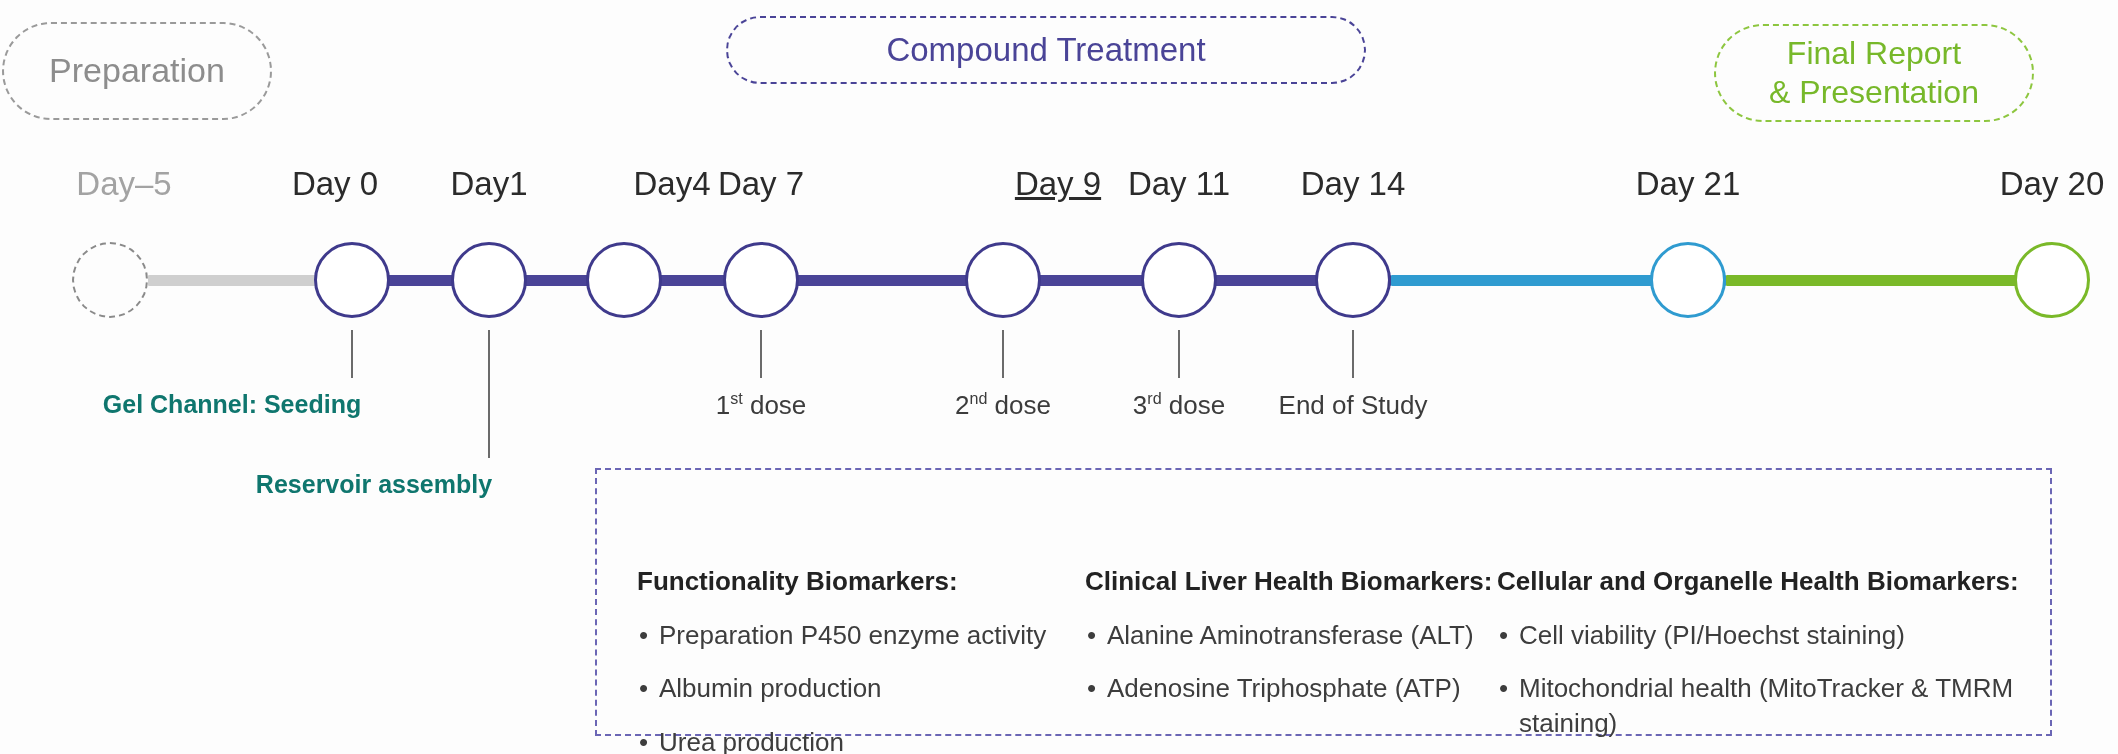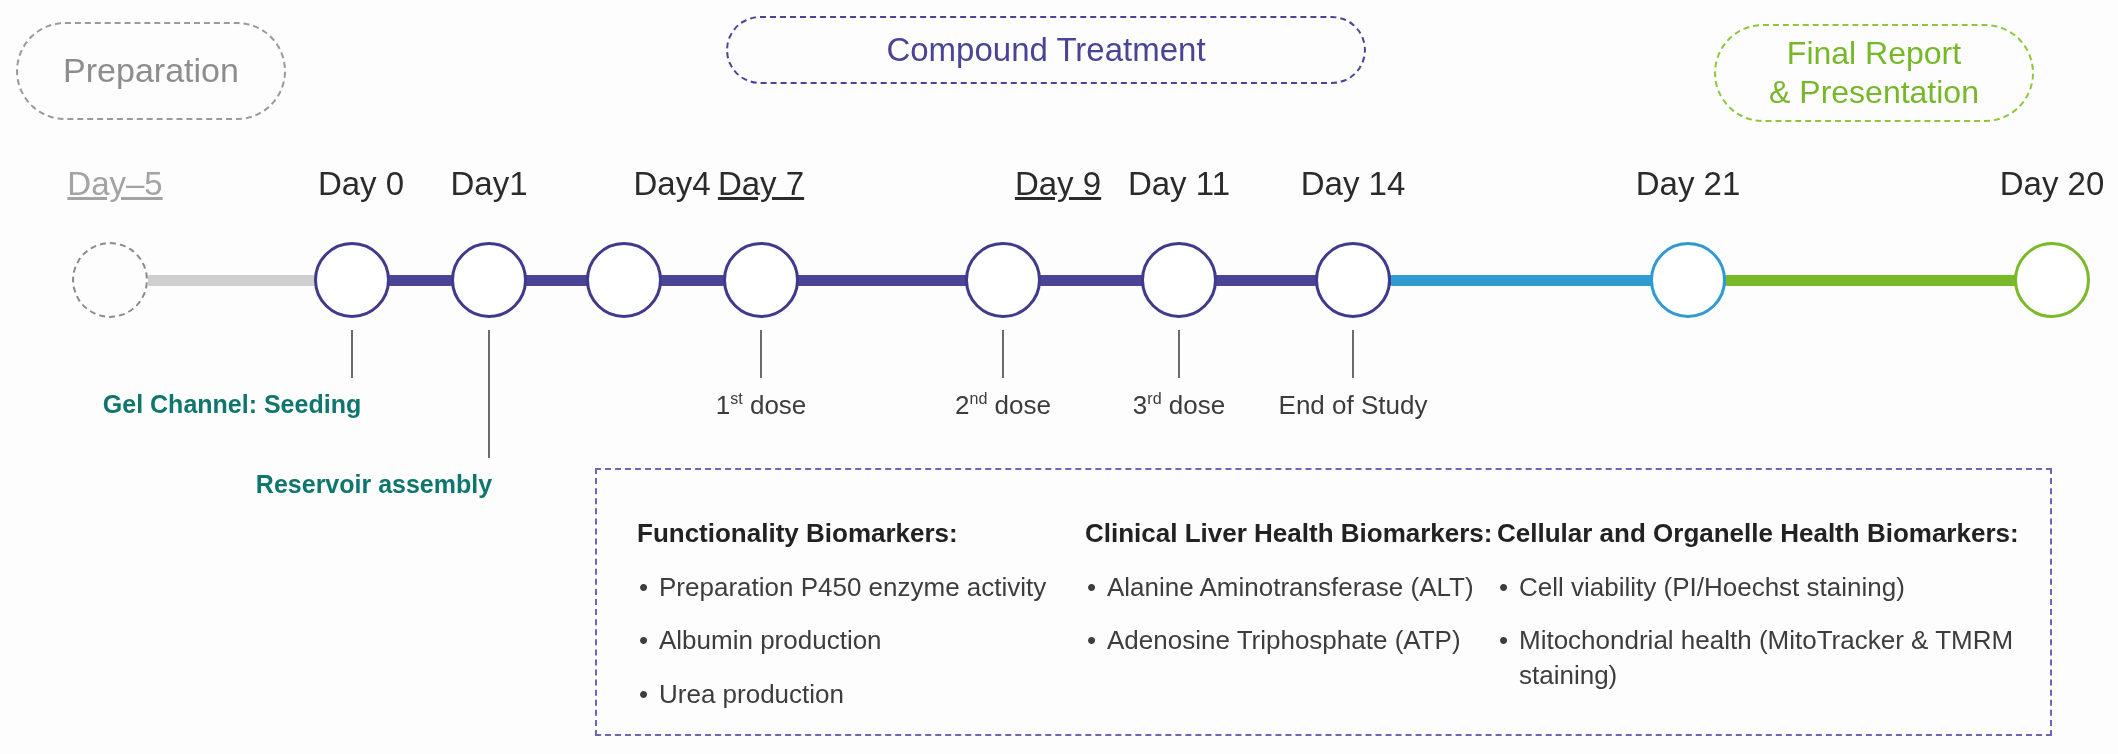--- a/index.html
+++ b/index.html
@@ -25,21 +25,21 @@
     display: flex;
     align-items: center;
     justify-content: center;
     text-align: center;
     box-sizing: border-box;
     line-height: 1.22;
     white-space: pre-line;
   }
 
   .phase-prep {
-    left: 16px;
+    left: 2px;
     top: 22px;
     width: 270px;
     height: 98px;
     border: 2.5px dashed #9a9a9a;
     border-radius: 49px;
     color: #8d8d8d;
     font-size: 34px;
   }
 
   .phase-compound {
@@ -159,20 +159,21 @@
   .bm-col-0 { left: 40px;  width: 430px; }
   .bm-col-1 { left: 488px; width: 410px; }
   .bm-col-2 { left: 900px; width: 530px; }
 
   .bm-heading {
     font-size: 26px;
     font-weight: bold;
     color: #222222;
     margin-bottom: 21px;
     white-space: nowrap;
+    margin-top: 48px;
   }
   .bm-item {
     font-size: 26px;
     color: #3d3d3d;
     margin-bottom: 19px;
     padding-left: 22px;
     position: relative;
     line-height: 1.32;
   }
   .bm-item::before {
@@ -198,29 +199,29 @@
     <span>Final Report
 &amp; Presentation</span>
   </div>
 
   <div id="timeline-layer">
       <div class="rail" style="left: 148px; width: 170px; top: 274.5px; background: rgb(207, 207, 207);"></div>
       <div class="rail" style="left: 318px; width: 1073px; top: 274.5px; background: rgb(74, 68, 151);"></div>
       <div class="rail" style="left: 1391px; width: 335px; top: 274.5px; background: rgb(47, 155, 208);"></div>
       <div class="rail" style="left: 1726px; width: 326px; top: 274.5px; background: rgb(122, 185, 41);"></div>
       <div class="node node-prep" style="left: 110px; top: 280px;"></div>
-      <div class="day-label muted" style="left: 115px; text-decoration: underline;">Day–5</div>
+      <div class="day-label muted" style="left: 124px;">Day–5</div>
       <div class="node node-purple" style="left: 352px; top: 280px;"></div>
-      <div class="day-label" style="left: 361px;">Day 0</div>
+      <div class="day-label" style="left: 335px;">Day 0</div>
       <div class="node node-purple" style="left: 489px; top: 280px;"></div>
       <div class="day-label" style="left: 489px;">Day1</div>
       <div class="node node-purple" style="left: 624px; top: 280px;"></div>
       <div class="day-label" style="left: 632px; margin-left: 40px;">Day4</div>
       <div class="node node-purple" style="left: 761px; top: 280px;"></div>
-      <div class="day-label" style="left: 761px; text-decoration: underline;">Day 7</div>
+      <div class="day-label" style="left: 761px;">Day 7</div>
       <div class="node node-purple" style="left: 1003px; top: 280px;"></div>
       <div class="day-label" style="left: 1058px; text-decoration: underline;">Day 9</div>
       <div class="node node-purple" style="left: 1179px; top: 280px;"></div>
       <div class="day-label" style="left: 1179px;">Day 11</div>
       <div class="node node-purple" style="left: 1353px; top: 280px;"></div>
       <div class="day-label" style="left: 1353px;">Day 14</div>
       <div class="node node-blue" style="left: 1688px; top: 280px;"></div>
       <div class="day-label" style="left: 1688px;">Day 21</div>
       <div class="node node-green" style="left: 2052px; top: 280px;"></div>
       <div class="day-label" style="left: 2052px;">Day 20</div>

